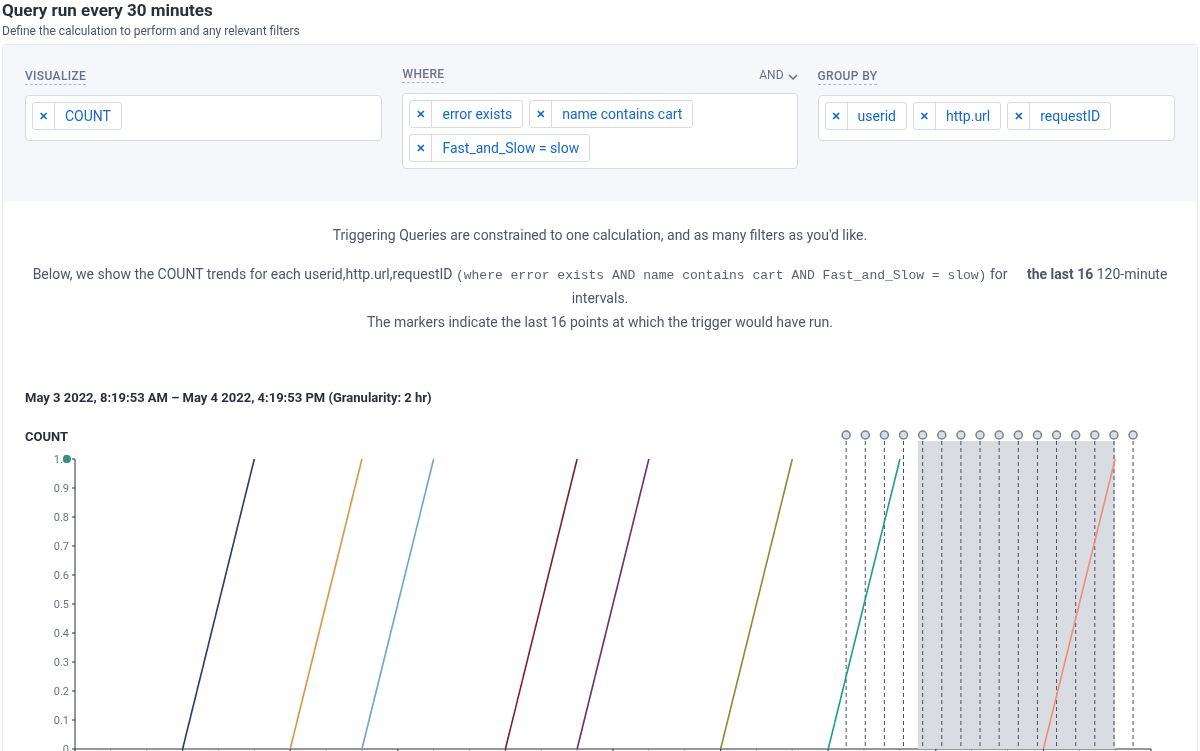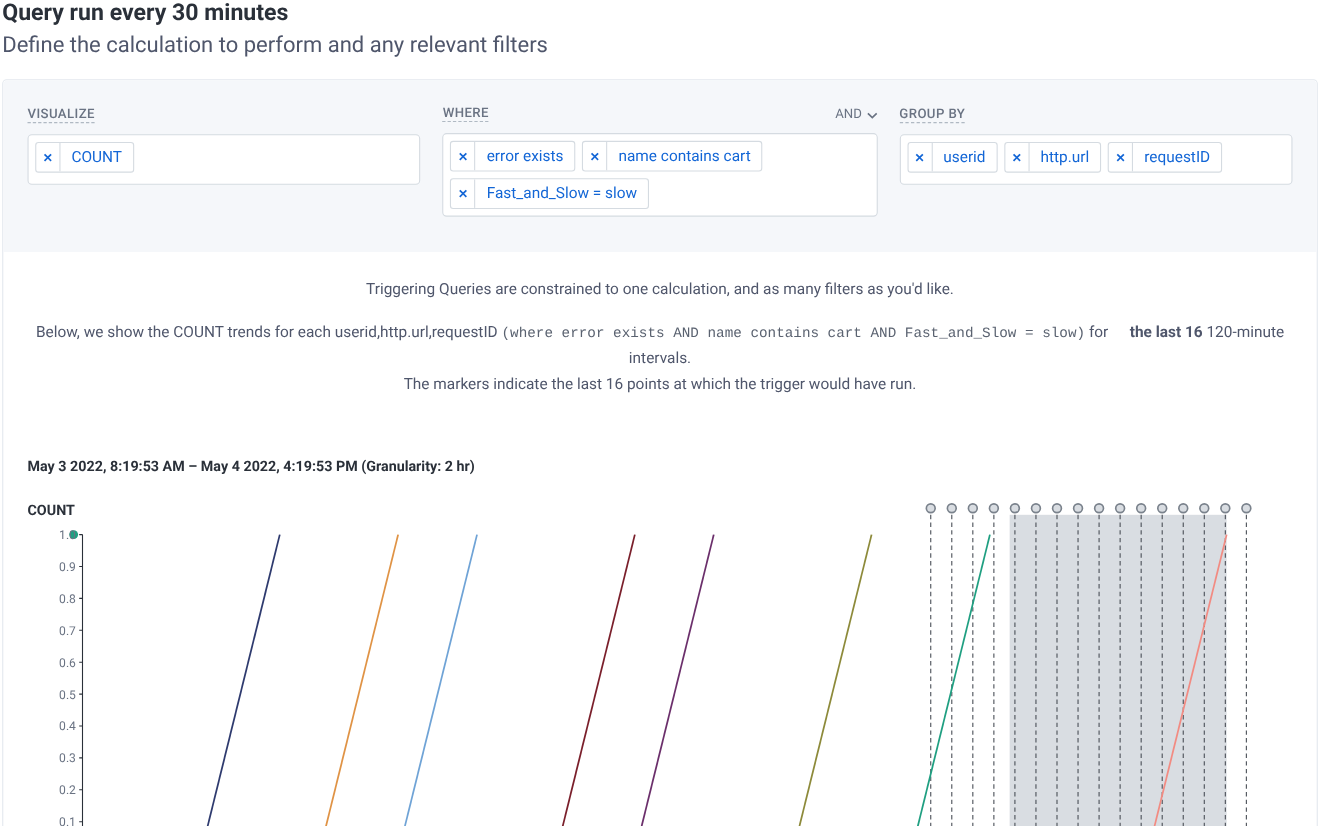--- a/index.html
+++ b/index.html
@@ -17,29 +17,29 @@
   body {
     margin: 0;
     font-family: -apple-system, BlinkMacSystemFont, "Segoe UI", Roboto, Helvetica, Arial, sans-serif;
     color: var(--text);
     background: #fff;
     font-size: 14px;
     overflow: hidden;
   }
   .page { padding: 0 2px; }
   h1 {
-    font-size: 21px;
+    font-size: 17px;
     font-weight: 700;
     color: var(--heading);
     margin: 0 0 4px 0;
   }
   .subtitle {
-    font-size: 20px;
+    font-size: 12px;
     color: var(--text-light);
-    margin-bottom: 20px;
+    margin-bottom: 6px;
   }
   .card {
     border: 1px solid var(--border-light);
     border-radius: 4px;
     padding: 0;
   }
   .query-panel {
     background: var(--panel-bg);
     padding: 22px 22px 32px 22px;
     border-radius: 4px 4px 0 0;

